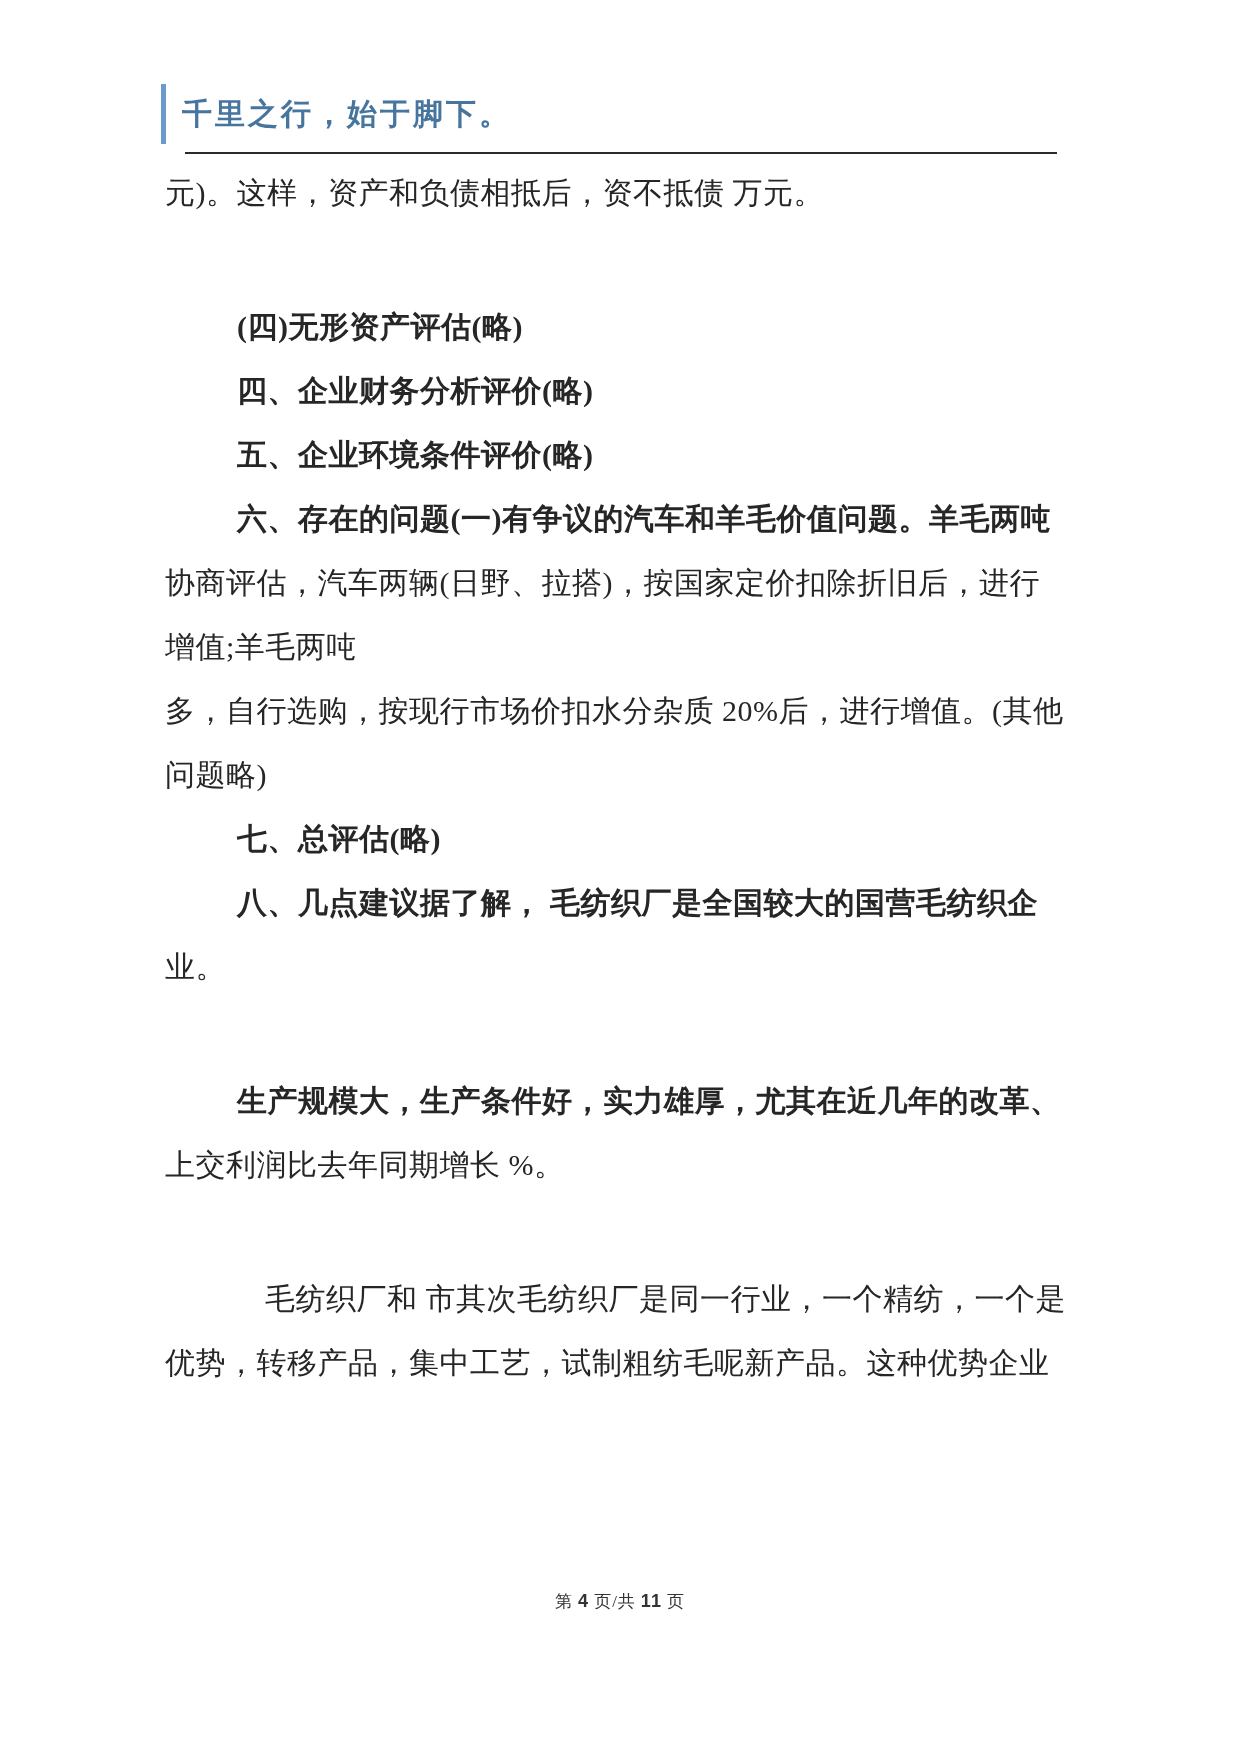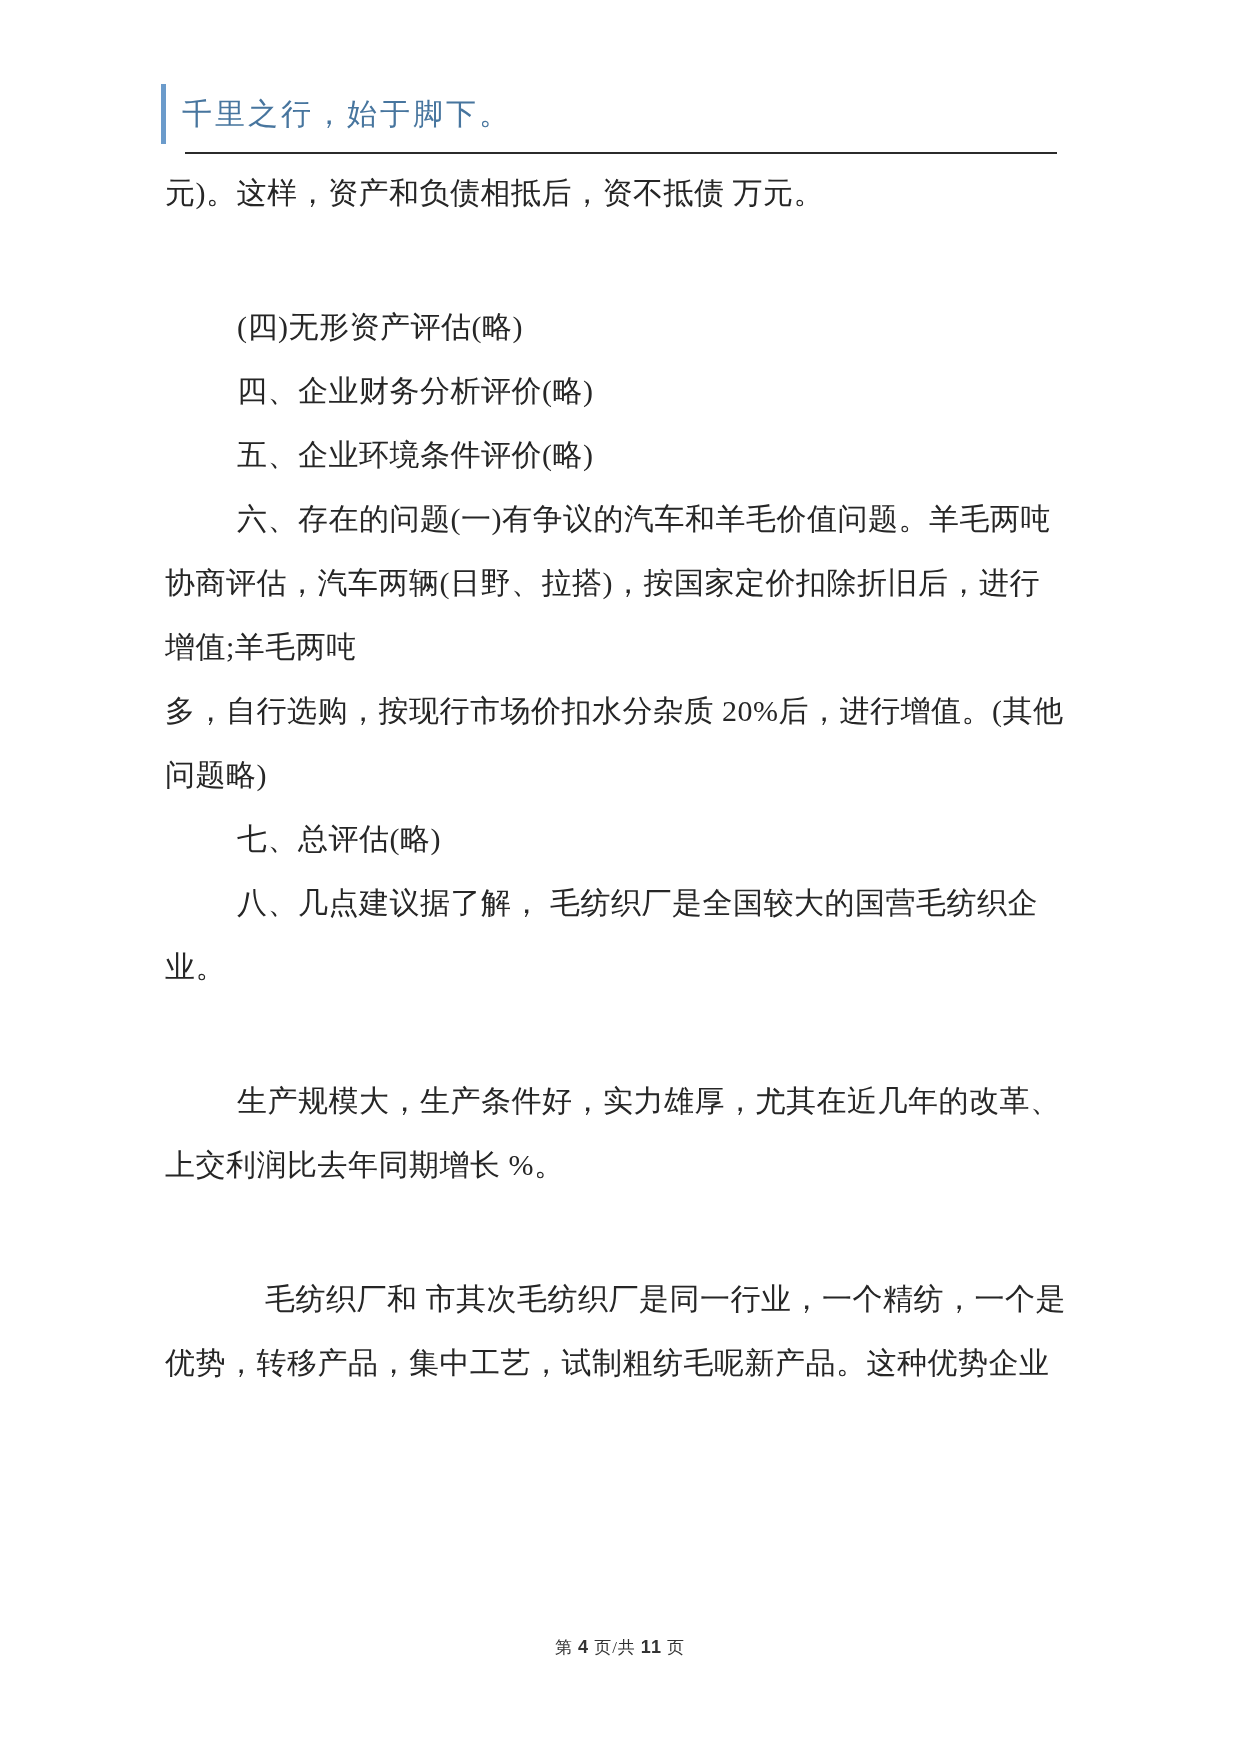--- a/index.html
+++ b/index.html
@@ -53,49 +53,48 @@
     width: 912px;
     color: #262626;
     font-size: 30px;
   }
   .doc-body p {
     margin: 0;
     line-height: 64px;
     white-space: pre-wrap;
     letter-spacing: 0.5px;
   }
-  .doc-body p.indent-normal { padding-left: 72px; }
+  .doc-body p.indent-normal { padding-left: 72px; font-weight: bold; }
   .doc-body p.indent-wide   { padding-left: 100px; }
   .doc-body p.gap-before    { margin-top: 70px; }
   
   .page-footer {
     position: absolute;
     left: 0;
     top: 1590px;
     width: 1240px;
     text-align: center;
     font-size: 17px;
     color: #333333;
     letter-spacing: 1px;
-    margin-top: 46px;
   }
   .page-footer .num {
     font-weight: bold;
     font-size: 18px;
     font-family: "Liberation Sans", "DejaVu Sans", sans-serif;
     padding: 0 5px;
   }
 </style>
 </head>
 <body>
 
 <div class="page">
 
   <div class="header-accent-bar" style="background: rgb(107, 155, 203);"></div>
-  <div class="header-quote" style="color: rgb(71, 117, 158);">千里之行，始于脚下。</div>
+  <div class="header-quote" style="color: rgb(71, 117, 158); font-weight: bold;">千里之行，始于脚下。</div>
   <div class="header-rule" style="background: rgb(43, 43, 43);"></div>
 
   <div class="doc-body" id="doc-body">
       <p>元)。这样，资产和负债相抵后，资不抵债 万元。</p>
       <p class="indent-normal gap-before">(四)无形资产评估(略)</p>
       <p class="indent-normal">四、企业财务分析评价(略)</p>
       <p class="indent-normal">五、企业环境条件评价(略)</p>
       <p class="indent-normal">六、存在的问题(一)有争议的汽车和羊毛价值问题。羊毛两吨</p>
       <p>协商评估，汽车两辆(日野、拉搭)，按国家定价扣除折旧后，进行</p>
       <p>增值;羊毛两吨</p>

